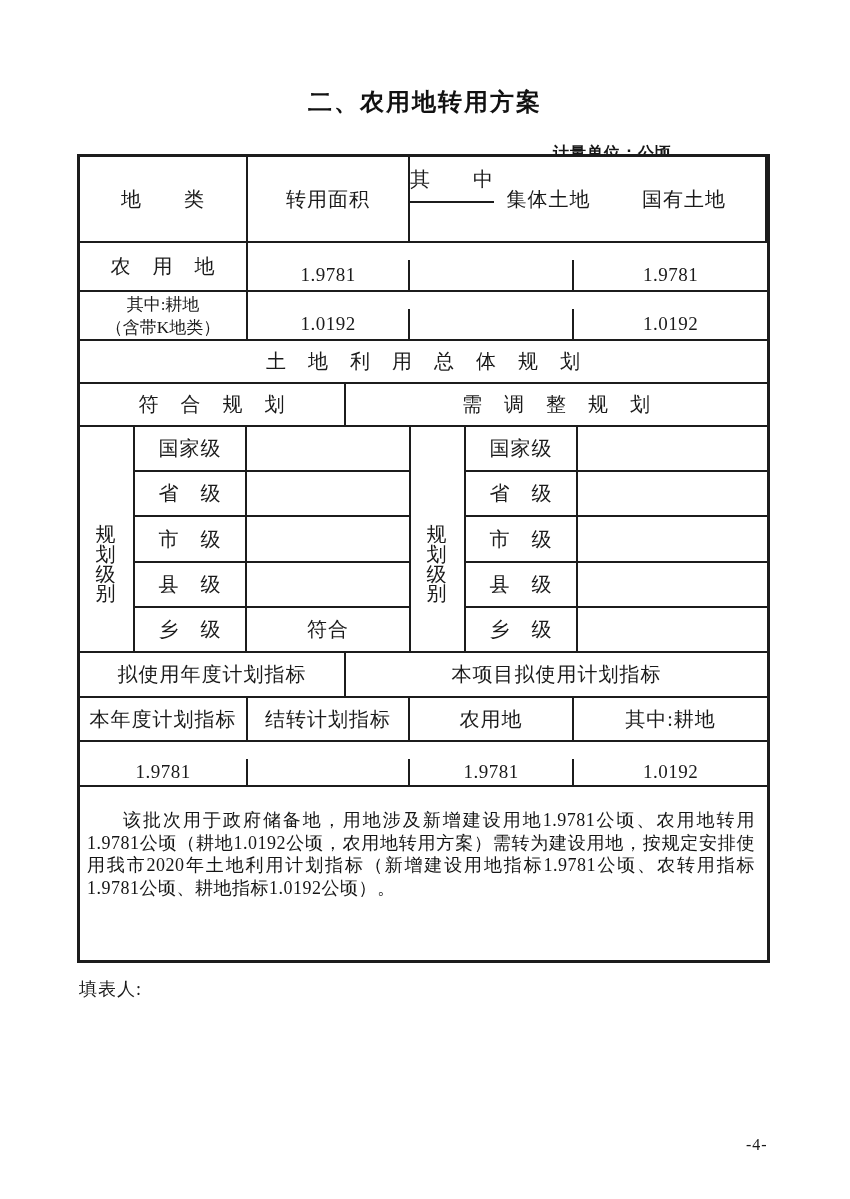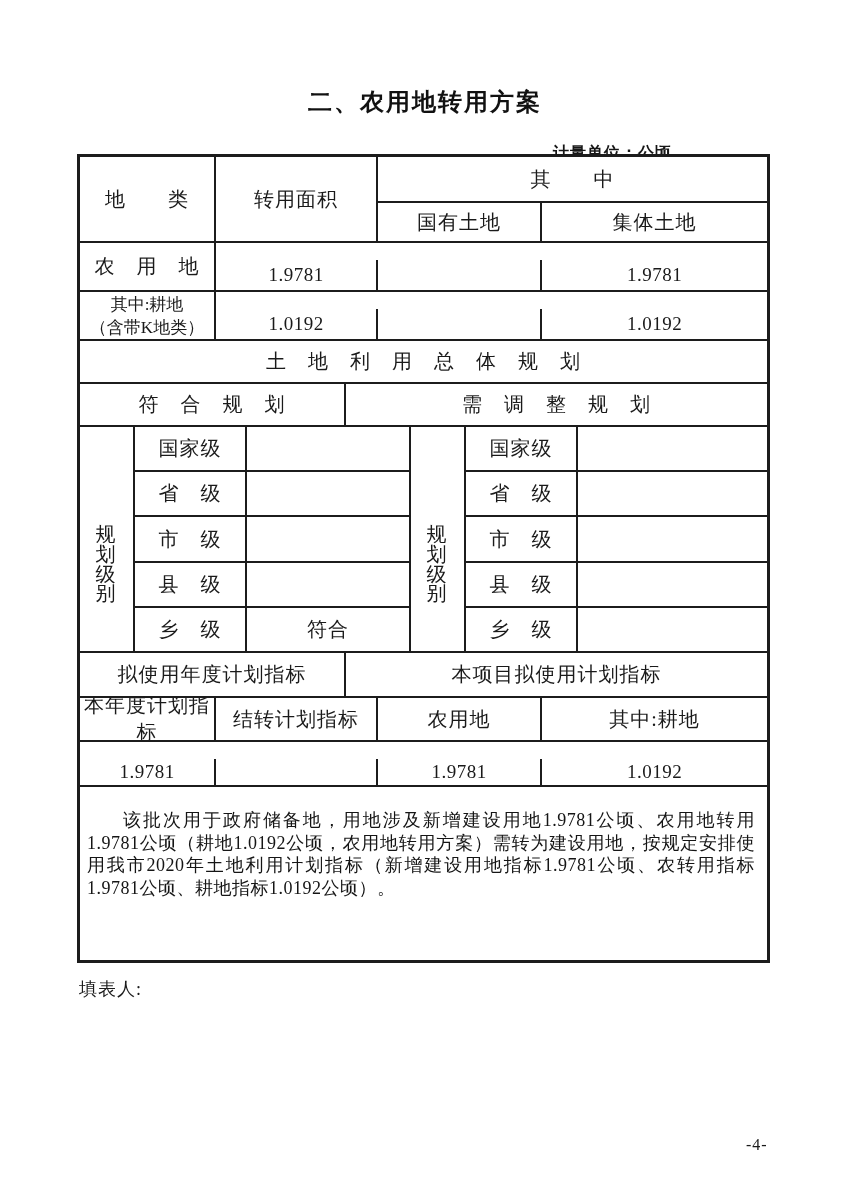--- a/index.html
+++ b/index.html
@@ -23,23 +23,23 @@
     display:flex;flex-direction:column;background:#fff;
   }
   .row{display:flex;border-bottom:2px solid #1c1c1c;box-sizing:border-box;flex:none;}
   .row:last-child{border-bottom:none;}
   .cell{
     display:flex;align-items:center;justify-content:center;
     box-sizing:border-box;border-right:2px solid #1c1c1c;
     font-size:20px;text-align:center;letter-spacing:1px;overflow:hidden;
   }
   .cell.last{border-right:none;flex:1;}
-  .cA{width:136px;} .cB{width:162px;} .cC{width:164px;}
+  .cA{width:168px;} .cB{width:162px;} .cC{width:164px;}
   .num{font-size:19px;letter-spacing:0.5px;margin-top:17px;}
-  .subcol{flex:1;display:flex;flex-direction:column;box-sizing:border-box;border-radius:24px;}
+  .subcol{flex:1;display:flex;flex-direction:row;box-sizing:border-box;border-radius:24px;}
   .subtop{height:46px;border-right:none;border-bottom:2px solid #1c1c1c;}
   .subrow{flex:1;display:flex;}
   .two-line{line-height:23px;font-size:17px;letter-spacing:0;}
   .wide-cell{flex:1;border-right:none;}
   .wL{width:266px;}
   .half{display:flex;box-sizing:border-box;}
   .half.left{width:331px;border-right:2px solid #1c1c1c;}
   .half.right{flex:1;}
   .vert-cell{
     width:55px;border-right:2px solid #1c1c1c;box-sizing:border-box;
@@ -68,22 +68,22 @@
   <div class="unit-note">计量单位：公顷</div>
 
   <div class="tbl">
 
     <div class="row" style="height:86px">
       <div class="cell cA">地　　类</div>
       <div class="cell cB">转用面积</div>
       <div class="subcol">
         <div class="cell subtop">其　　中</div>
         <div class="subrow">
+          <div class="cell last">集体土地</div>
           <div class="cell cC">国有土地</div>
-          <div class="cell last">集体土地</div>
         </div>
       </div>
     </div>
 
     <div class="row" style="height:49px">
       <div class="cell cA">农　用　地</div>
       <div class="cell cB num">1.9781</div>
       <div class="cell cC num"></div>
       <div class="cell last num">1.9781</div>
     </div>

